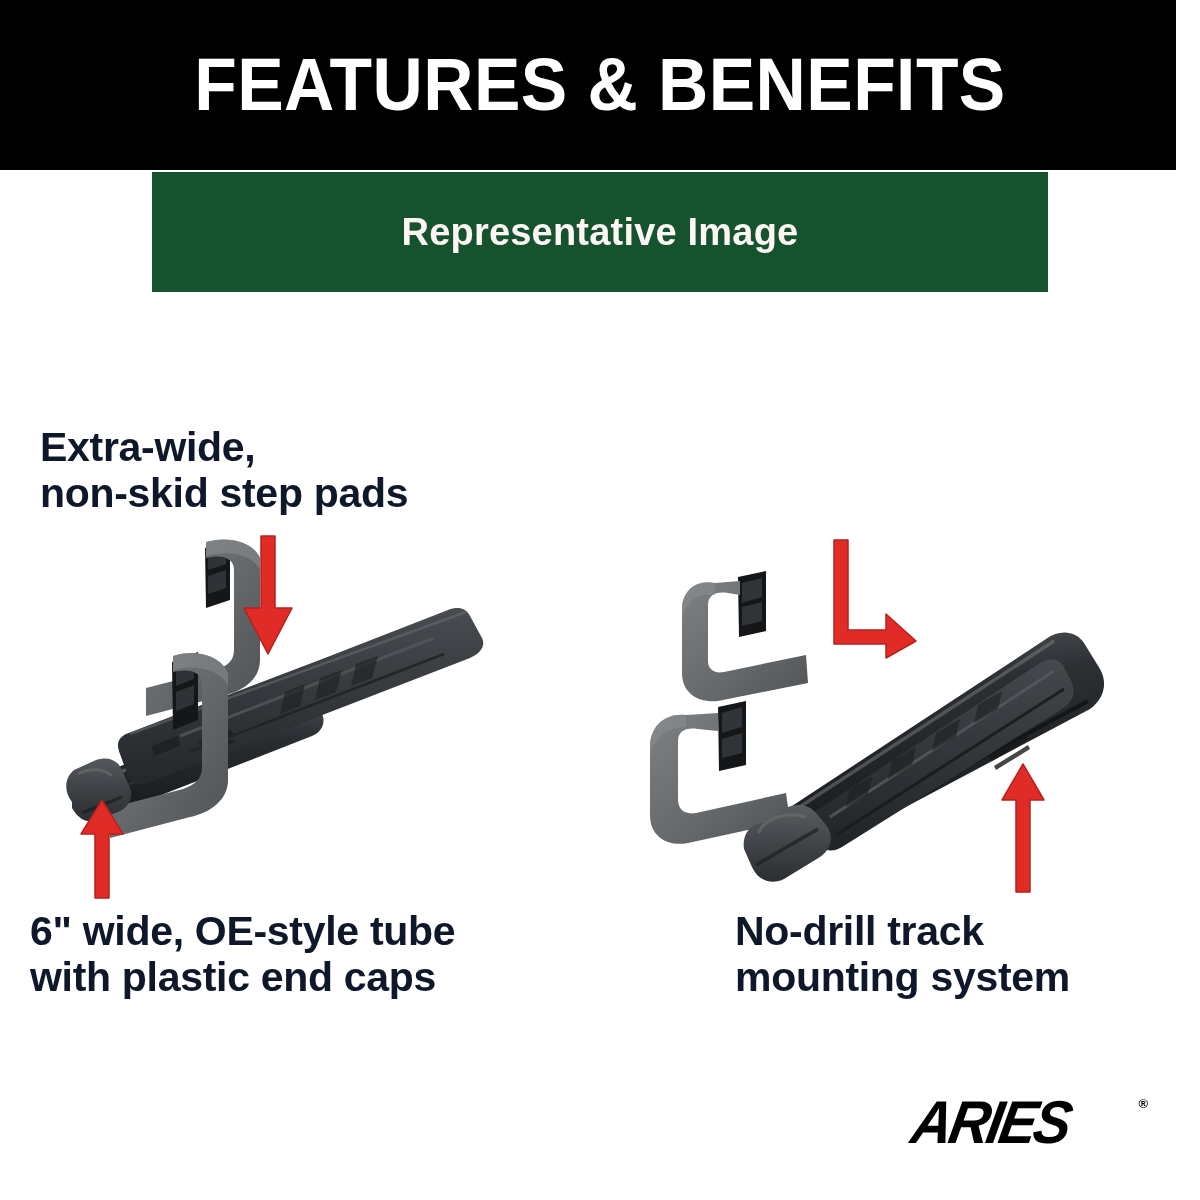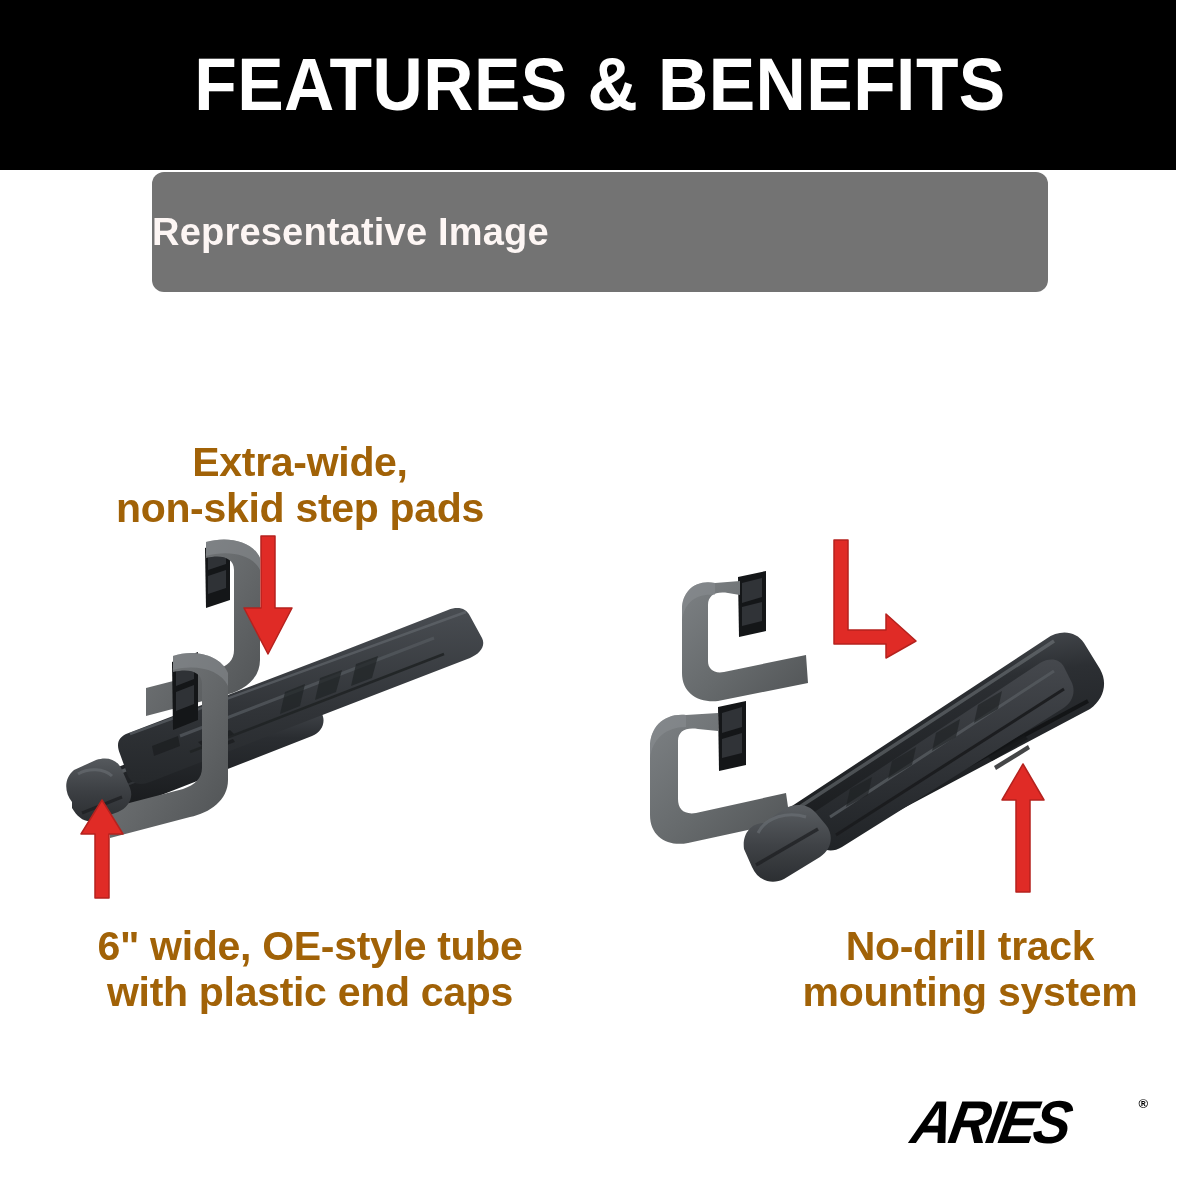--- a/index.html
+++ b/index.html
@@ -46,50 +46,49 @@
     white-space: nowrap;
     transform: scaleX(0.94);
   }
 
   .subheader-bar {
     position: absolute;
     left: 152px;
     top: 172px;
     width: 896px;
     height: 120px;
-    background: #737373;
+    background: #14532d;
     display: flex;
     align-items: center;
-    border-radius: 12px;
+    justify-content: center;
   }
   .subheader-text {
     color: #fdf6f4;
     font-size: 38px;
     font-weight: 600;
     letter-spacing: 0.2px;
     line-height: 1;
     white-space: nowrap;
   }
 
   
   .callout {
     position: absolute;
-    color: #a16207;
+    color: #0f172a;
     font-size: 41px;
     font-weight: 700;
     line-height: 1.13;
-    text-align: center;
+    text-align: left;
     letter-spacing: -0.3px;
     white-space: pre-line;
-    margin-top: 15px;
   }
   #callout-top-left    { left: 40px;  top: 424px; width: 520px; }
   #callout-top-right   { left: 700px; top: 424px; width: 480px; }
   #callout-bottom-left { left: 30px;  top: 908px; width: 560px; }
-  #callout-bottom-right{ left: 760px; top: 908px; width: 420px; }
+  #callout-bottom-right{ left: 735px; top: 908px; width: 420px; }
 
   
   .arrow-svg { position: absolute; overflow: visible; }
   #arrow-down-left      { left: 240px; top: 534px; }
   #arrow-up-left        { left: 78px;  top: 798px; }
   #arrow-elbow-right    { left: 828px; top: 536px; }
   #arrow-up-right       { left: 998px; top: 760px; }
 
   
   .product { position: absolute; }

